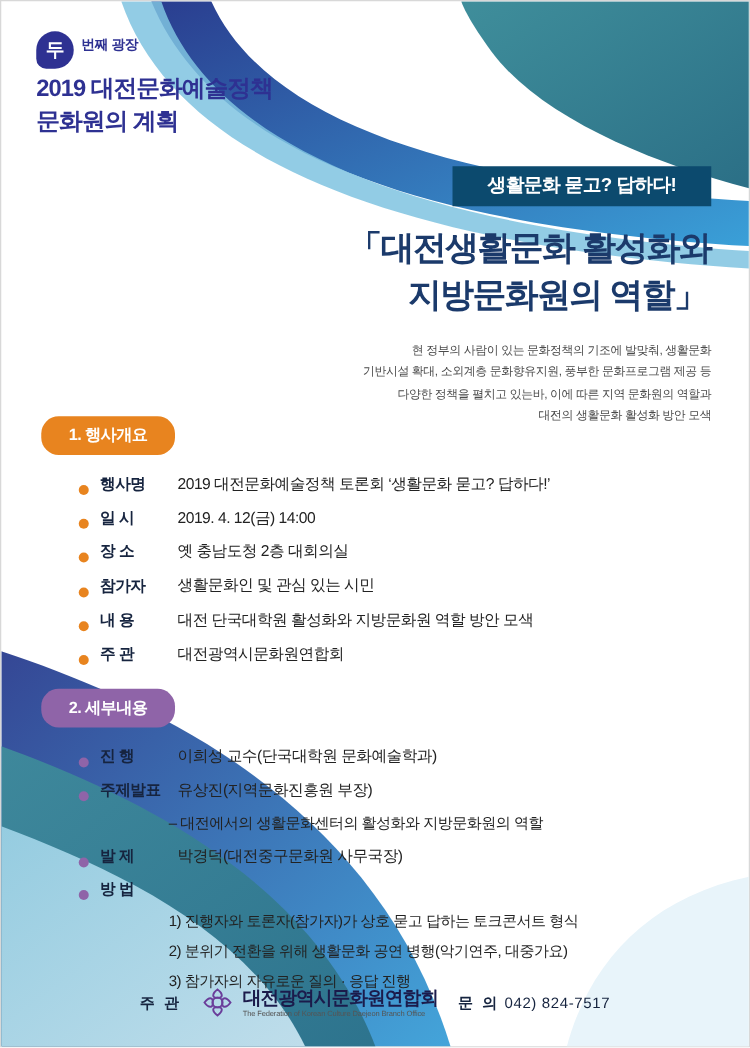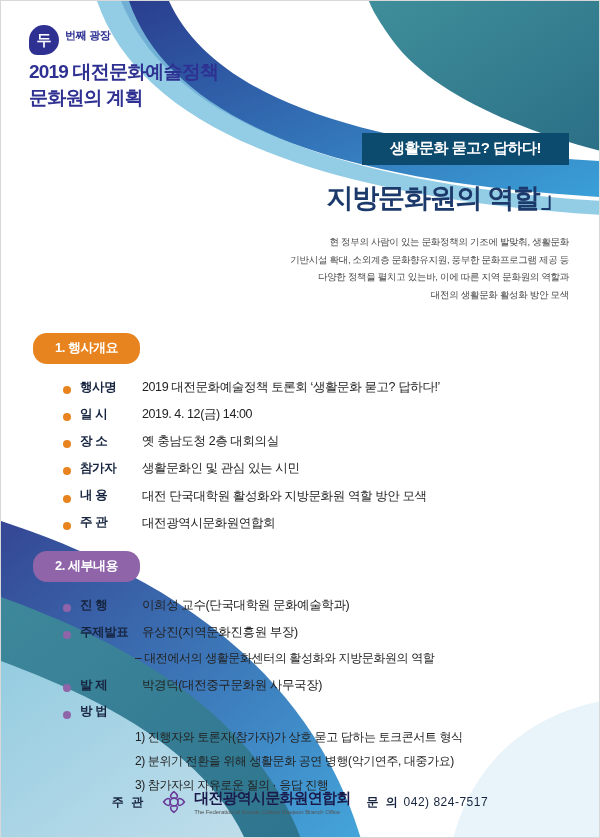--- a/index.html
+++ b/index.html
@@ -88,21 +88,21 @@
     display: inline-block;
     color: #ffffff; font-size: 13px; font-weight: bold;
     letter-spacing: -0.5px;
     padding: 6px 22px 7px 22px;
     border-radius: 13px 13px 13px 13px;
   }
   .sec-tag.orange { background: #e8841f; border-radius: 14px 14px 14px 14px; }
   .sec-tag.purple { background: #8f64a8; border-radius: 14px 14px 14px 14px; }
 
   .list { margin: 14px 0 0 30px; }
-  .row { display: flex; align-items: center; margin-bottom: 9px; }
+  .row { display: flex; align-items: flex-end; margin-bottom: 9px; }
   .bullet {
     flex: 0 0 auto; width: 8px; height: 8px; border-radius: 50%;
     margin: 6px 9px 0 0;
   }
   .bullet.orange { background: #e8841f; }
   .bullet.purple { background: #8f64a8; }
   .lbl {
     flex: 0 0 auto;
     font-size: 12.5px; font-weight: bold; color: #16243f;
     letter-spacing: -0.4px;
@@ -178,20 +178,21 @@
     </div>
     <div class="title-main">
       <span>2019 대전문화예술정책</span>
       <span class="line2">문화원의 계획</span>
     </div>
   </div>
 
   <div class="hero">
     <div class="hero-badge">생활문화 묻고? 답하다!</div>
     <div class="hero-title">
+      <span>「대전생활문화 활성화와</span>
       <span class="l2">지방문화원의 역할」</span>
     </div>
     <div class="hero-desc">
       <span>현 정부의 사람이 있는 문화정책의 기조에 발맞춰, 생활문화</span>
       <span>기반시설 확대, 소외계층 문화향유지원, 풍부한 문화프로그램 제공 등</span>
       <span>다양한 정책을 펼치고 있는바, 이에 따른 지역 문화원의 역할과</span>
       <span>대전의 생활문화 활성화 방안 모색</span>
     </div>
   </div>
 

